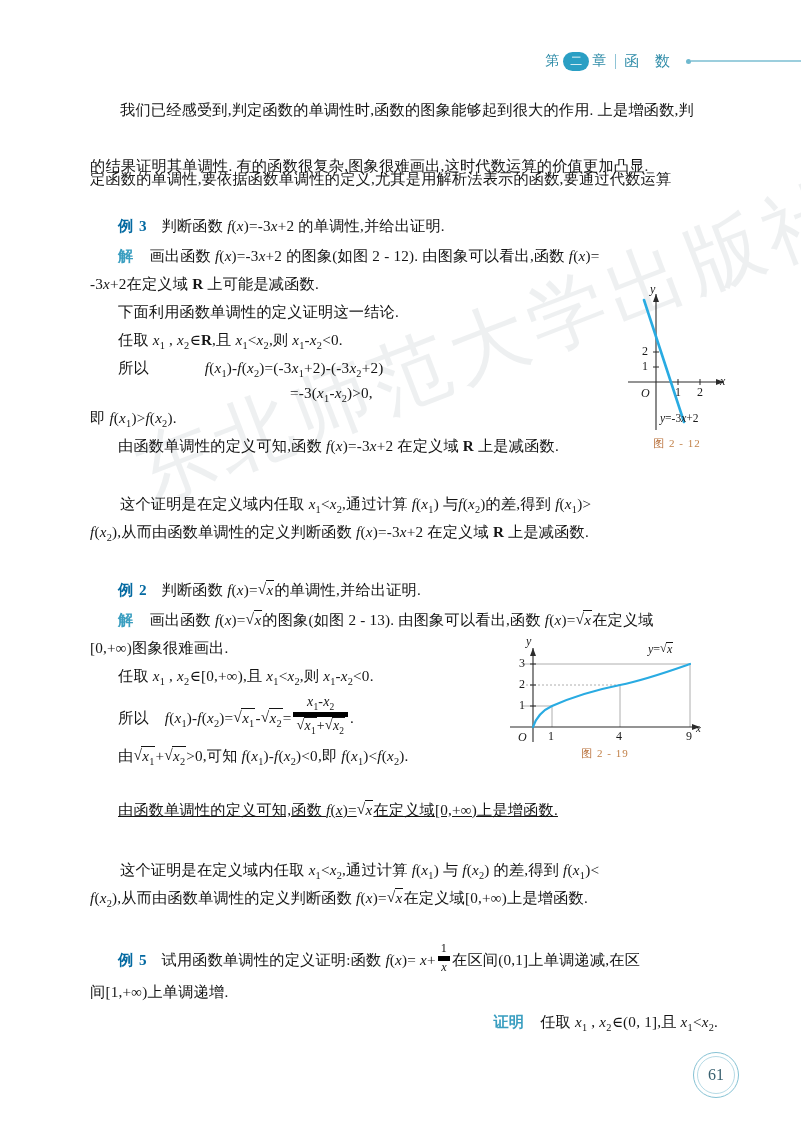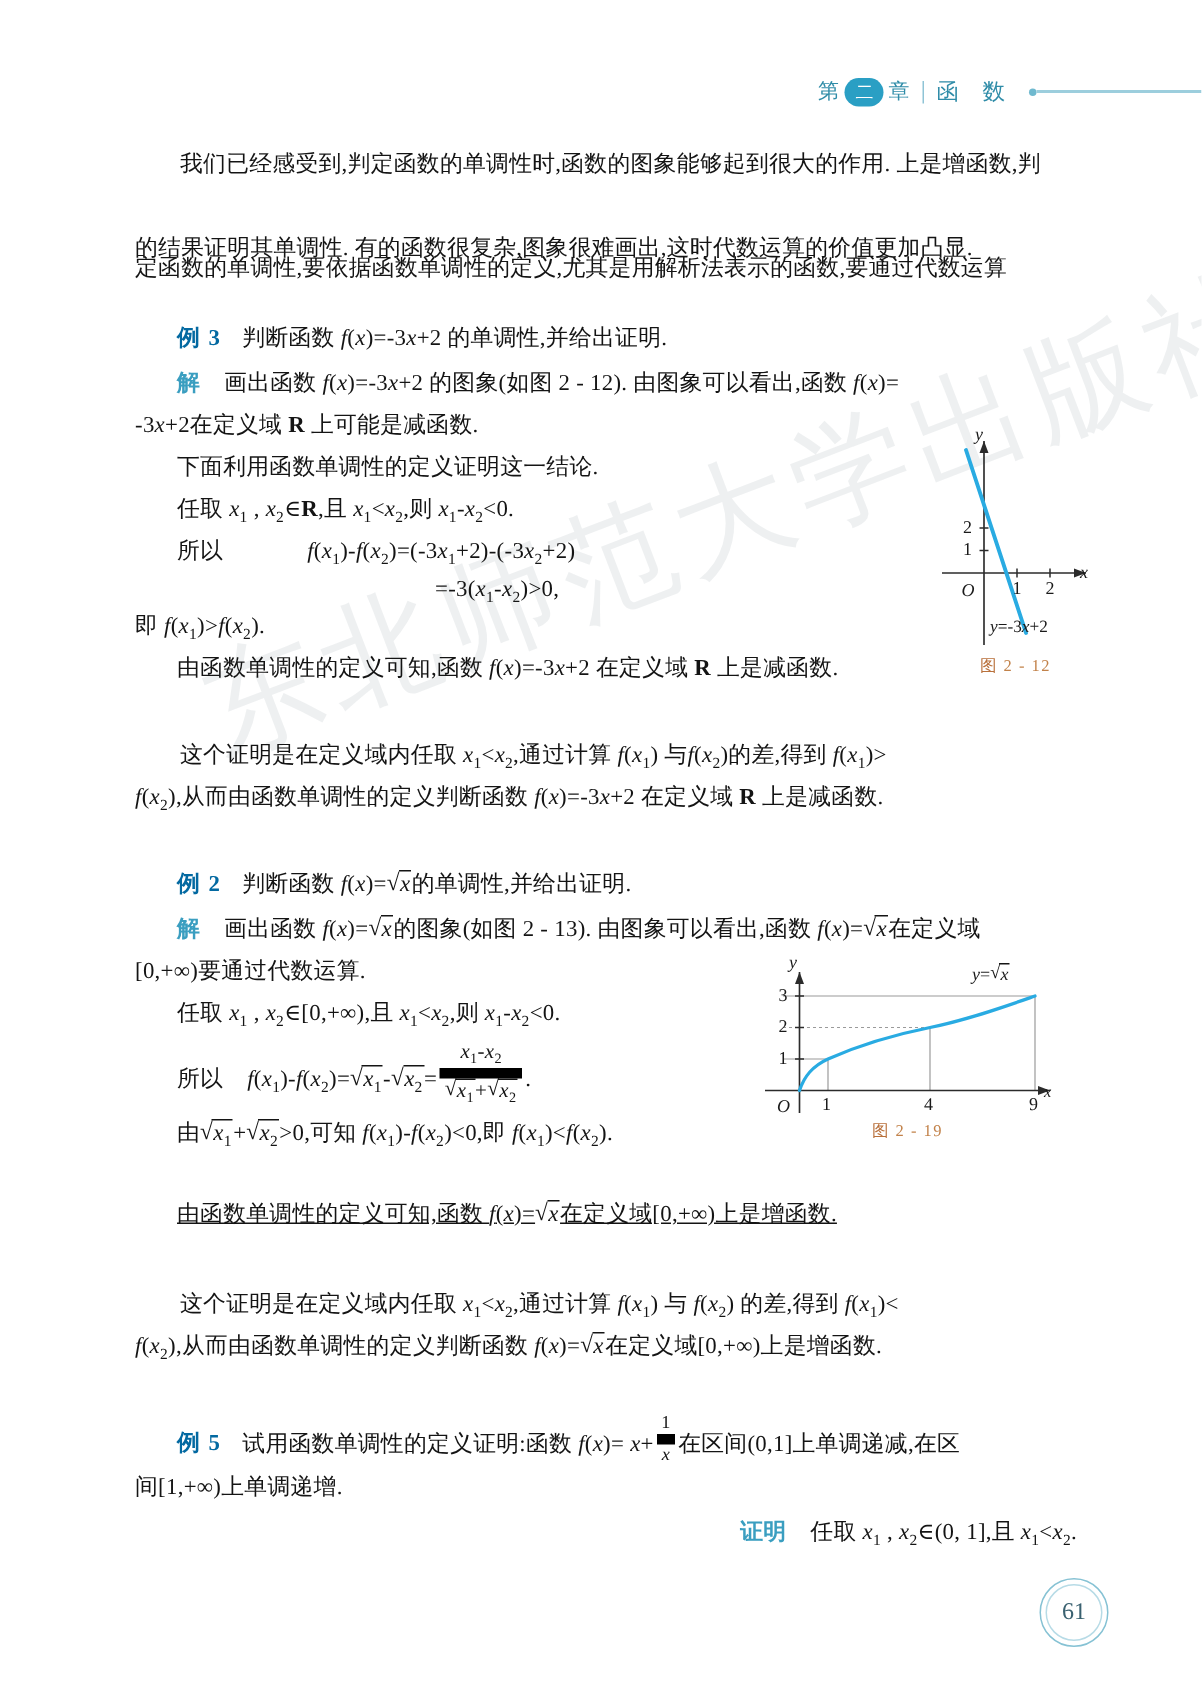--- a/index.html
+++ b/index.html
@@ -95,21 +95,21 @@
     line-height:1.15;
   }
 
   
   .frac{
     display:inline-block;vertical-align:-0.52em;
     text-align:center;font-size:0.92em;line-height:1.12;
     margin:0 2px;
   }
   .frac .num{ display:block;padding:0 3px; }
-  .frac .den{ display:block;border-top:7px solid #000000;padding:0 3px; }
+  .frac .den{ display:block;border-top:5px solid #000000;padding:0 3px; }
   .frac-sm{ font-size:0.8em;vertical-align:-0.5em; }
 
   
   .figure{ position:absolute; z-index:2; }
   .fig-cap{
     text-align:center;font-size:11px;color:#c2824a;
     letter-spacing:1px;margin-top:2px;
   }
   .fig-cap .fg{ color:#b9713c; }
 
@@ -197,21 +197,21 @@
     <div class="p" style="top:576px;left:118px;width:600px;">
       <span class="lbl">例 2</span>
       <span style="margin-left:10px;">判断函数 <i class="v">f</i>(<i class="v">x</i>)=<span class="sqrt"><span class="rad"><i class="v">x</i></span></span>的单调性,并给出证明.</span>
     </div>
 
     <div class="p" style="top:606px;left:118px;width:600px;">
       <span class="lbl-sm">解</span>
       <span style="margin-left:12px;">画出函数 <i class="v">f</i>(<i class="v">x</i>)=<span class="sqrt"><span class="rad"><i class="v">x</i></span></span>的图象(如图 2 - 13). 由图象可以看出,函数 <i class="v">f</i>(<i class="v">x</i>)=<span class="sqrt"><span class="rad"><i class="v">x</i></span></span>在定义域</span>
     </div>
     <div class="p" style="top:634px;left:90px;width:620px;">
-      [0,+∞)要通过代数运算.
+      [0,+∞)图象很难画出.
     </div>
 
     <div class="p" style="top:662px;left:118px;width:600px;">
       任取 <i class="v">x</i><sub>1</sub> , <i class="v">x</i><sub>2</sub>∈[0,+∞),且 <i class="v">x</i><sub>1</sub>&lt;<i class="v">x</i><sub>2</sub>,则 <i class="v">x</i><sub>1</sub>-<i class="v">x</i><sub>2</sub>&lt;0.
     </div>
 
     <div class="p" style="top:694px;left:118px;width:600px;">
       <span>所以</span>
       <span style="margin-left:12px;"><i class="v">f</i>(<i class="v">x</i><sub>1</sub>)-<i class="v">f</i>(<i class="v">x</i><sub>2</sub>)=<span class="sqrt"><span class="rad"><i class="v">x</i><sub>1</sub></span></span>-<span class="sqrt"><span class="rad"><i class="v">x</i><sub>2</sub></span></span>=<span class="frac"><span class="num"><i class="v">x</i><sub>1</sub>-<i class="v">x</i><sub>2</sub></span><span class="den"><span class="sqrt"><span class="rad"><i class="v">x</i><sub>1</sub></span></span>+<span class="sqrt"><span class="rad"><i class="v">x</i><sub>2</sub></span></span></span></span>.</span>
     </div>

